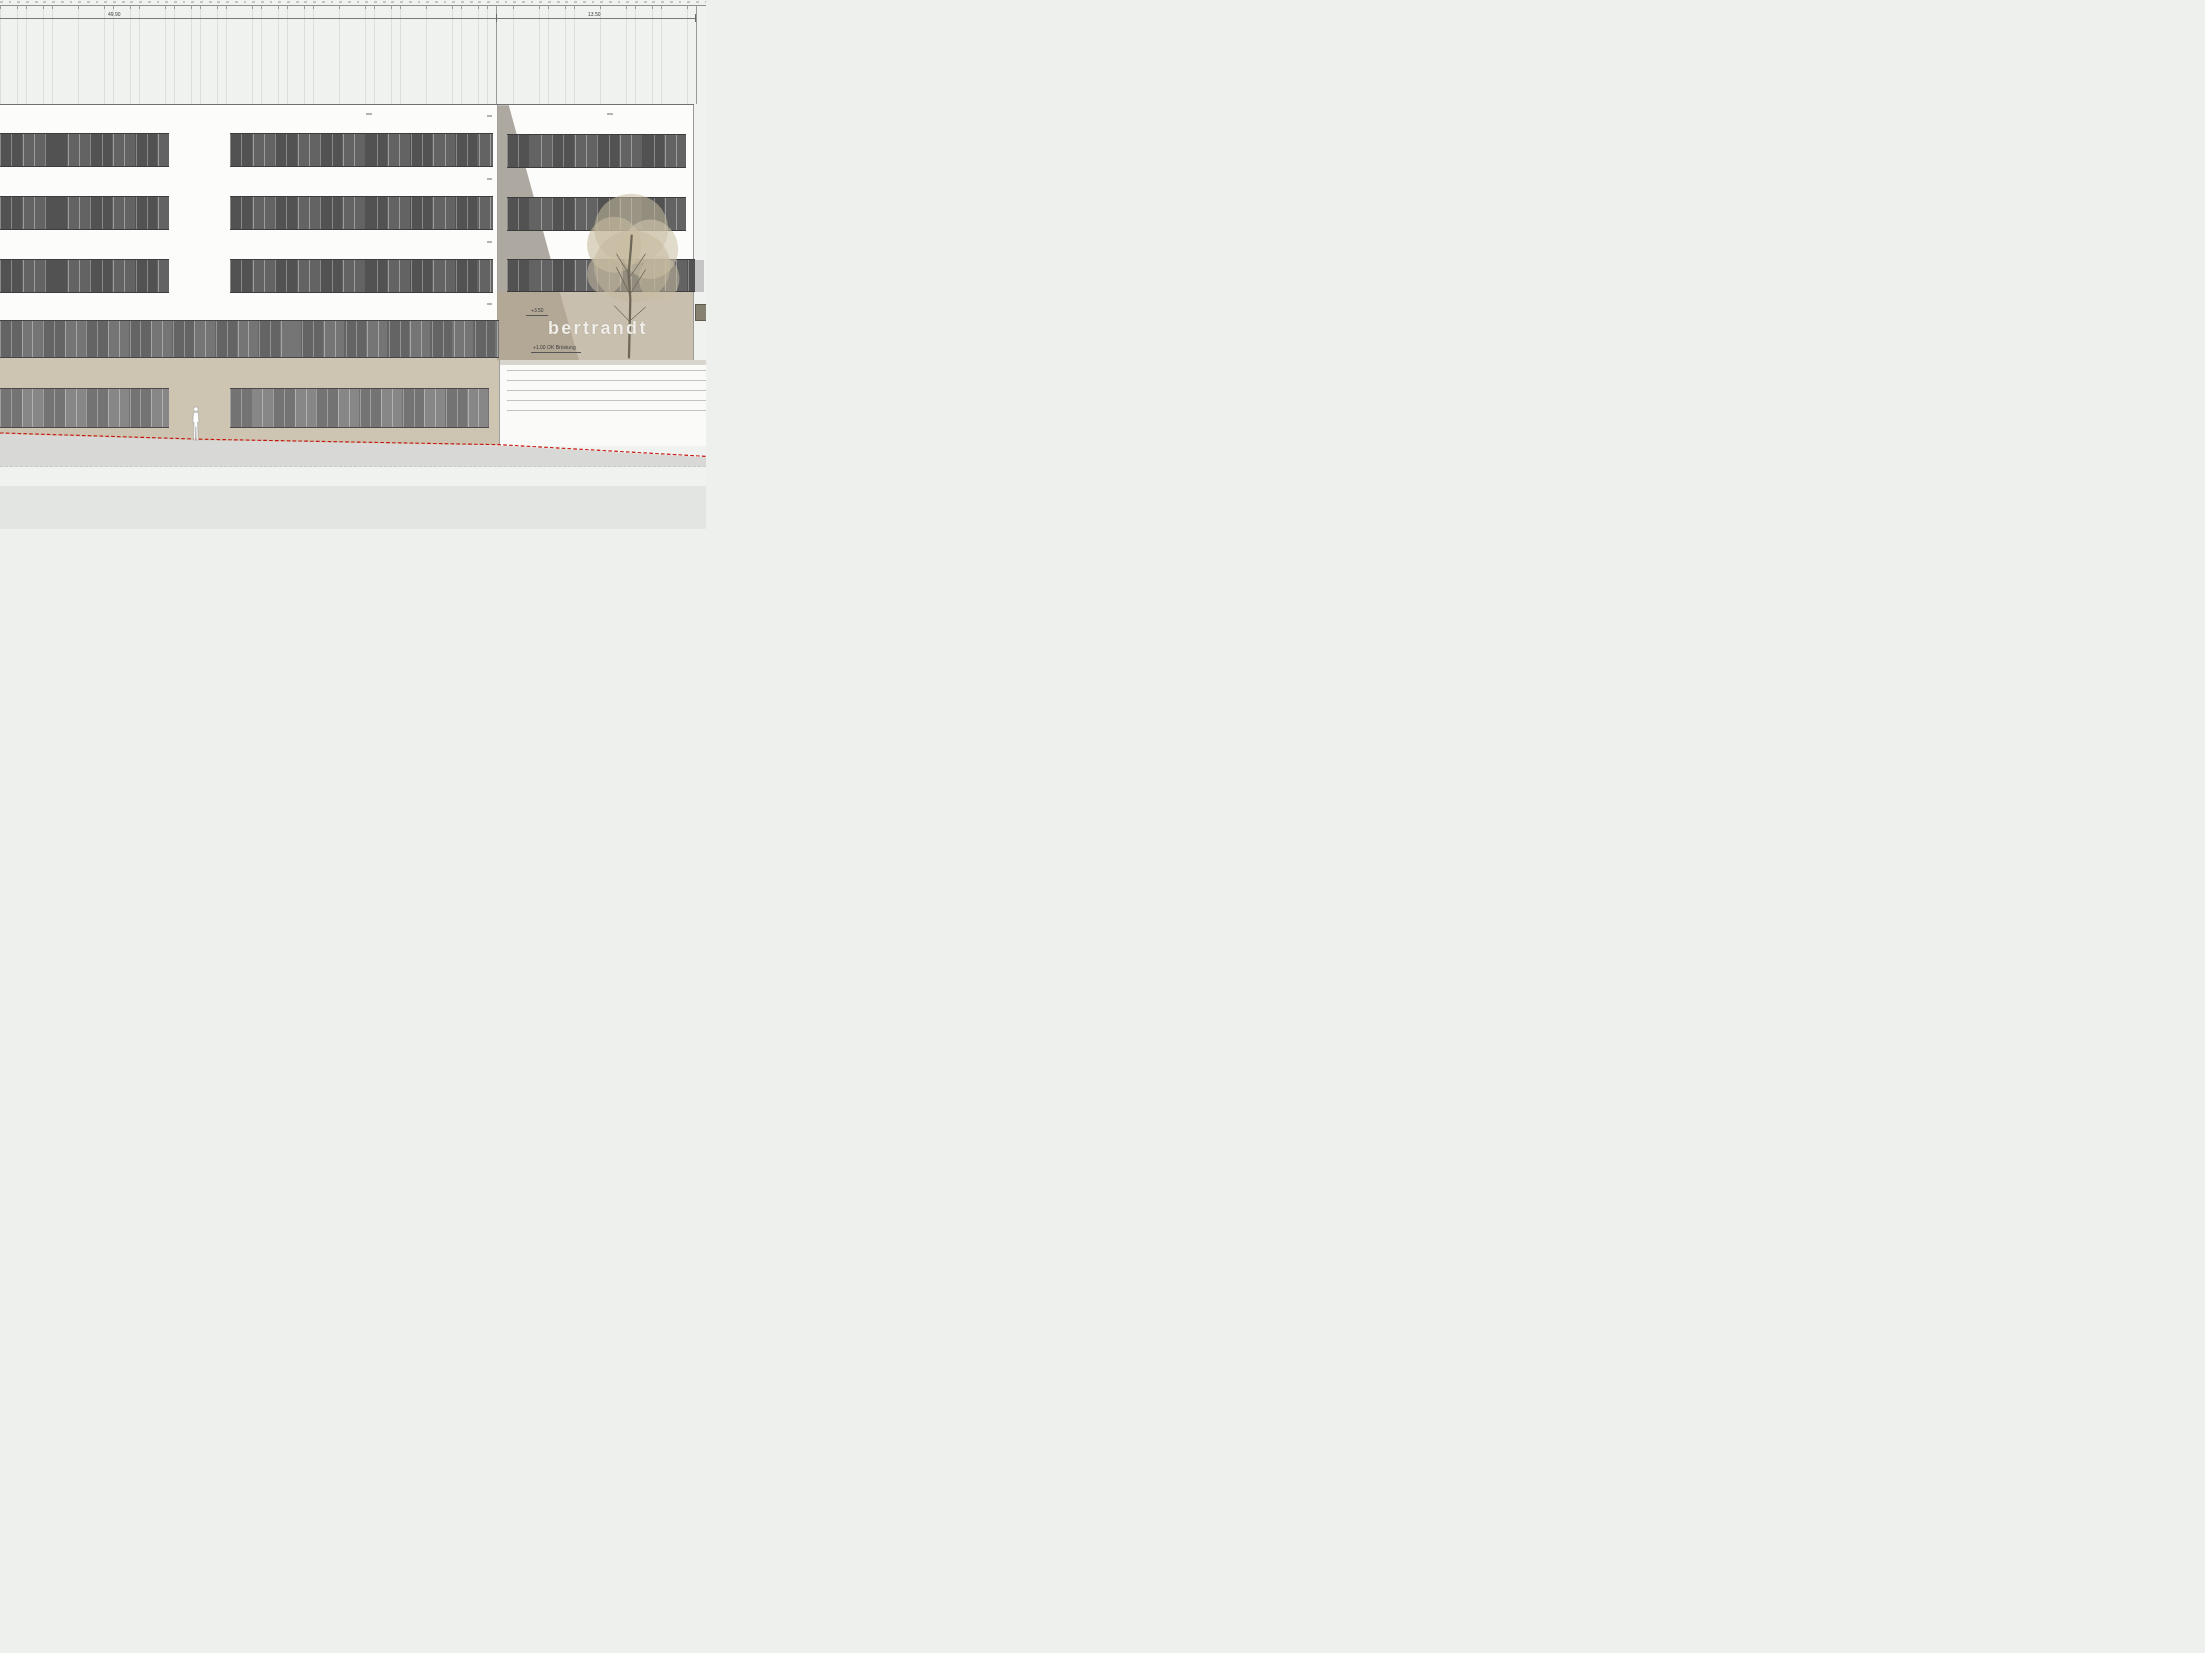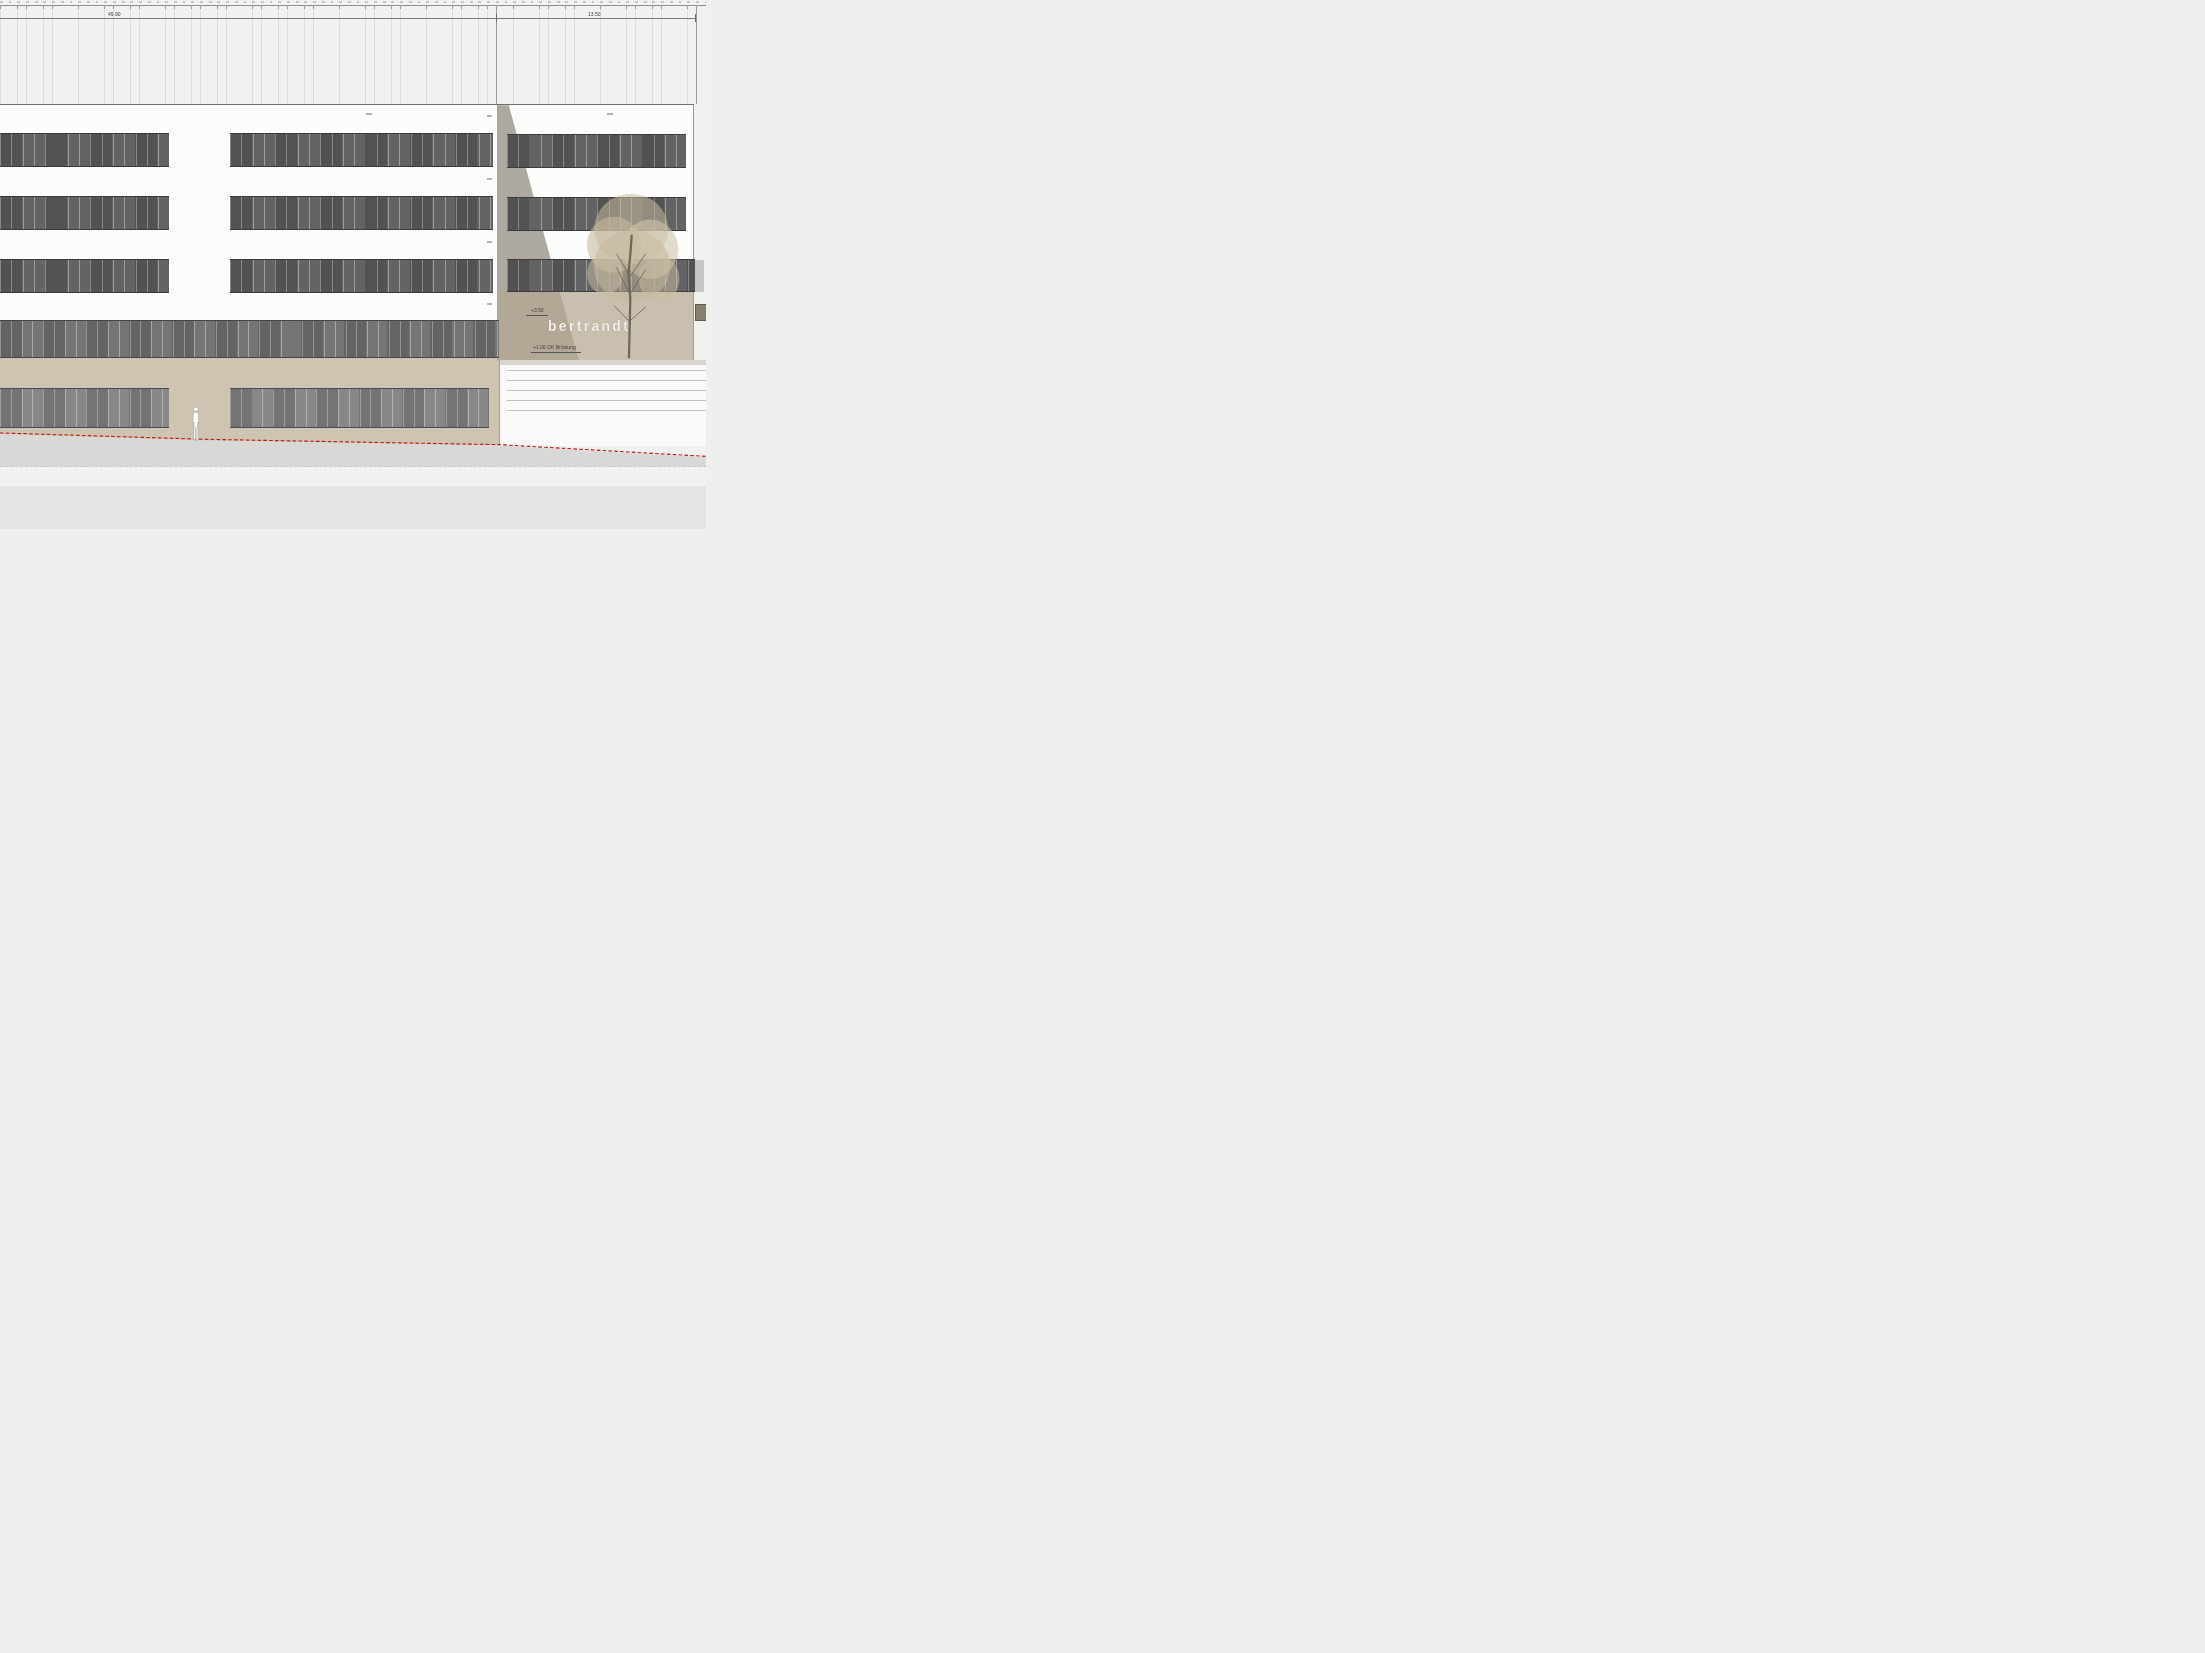--- a/index.html
+++ b/index.html
@@ -13,21 +13,21 @@
   .band-mid{box-sizing:border-box;border-top:0.9px solid #454545;border-bottom:0.9px solid #454545;
     background:
       repeating-linear-gradient(90deg, rgba(0,0,0,0.08) 0 21.6px, rgba(255,255,255,0.06) 21.6px 43px),
       repeating-linear-gradient(90deg, #a0a0a0 0 0.9px, #6c6c6c 0.9px 10.8px);}
   .band-light{box-sizing:border-box;border-top:0.9px solid #4a4a4a;border-bottom:0.9px solid #4a4a4a;
     background:
       repeating-linear-gradient(90deg, rgba(0,0,0,0.08) 0 21.6px, rgba(255,255,255,0.08) 21.6px 43px),
       repeating-linear-gradient(90deg, #ababab 0 0.9px, #7d7d7d 0.9px 10.8px);}
   .white-wall{background:#fcfcfb;}
   .beige{background:var(--base-beige,#cdc4b2);}
-  .logo{font-weight:700;font-size:14px;letter-spacing:2.3px;color:#f1efe9;
+  .logo{font-weight:700;font-size:18px;letter-spacing:2.3px;color:#f1efe9;
         text-shadow:0 0 0.9px rgba(95,90,78,0.55);}
   .dashline{border-top:0.5px dashed #9e9e9e;}
   .tickmark{background:#b3b3b3;}
   svg{display:block;}
 </style>
 </head>
 <body>
 
 <div class="stage">
 

